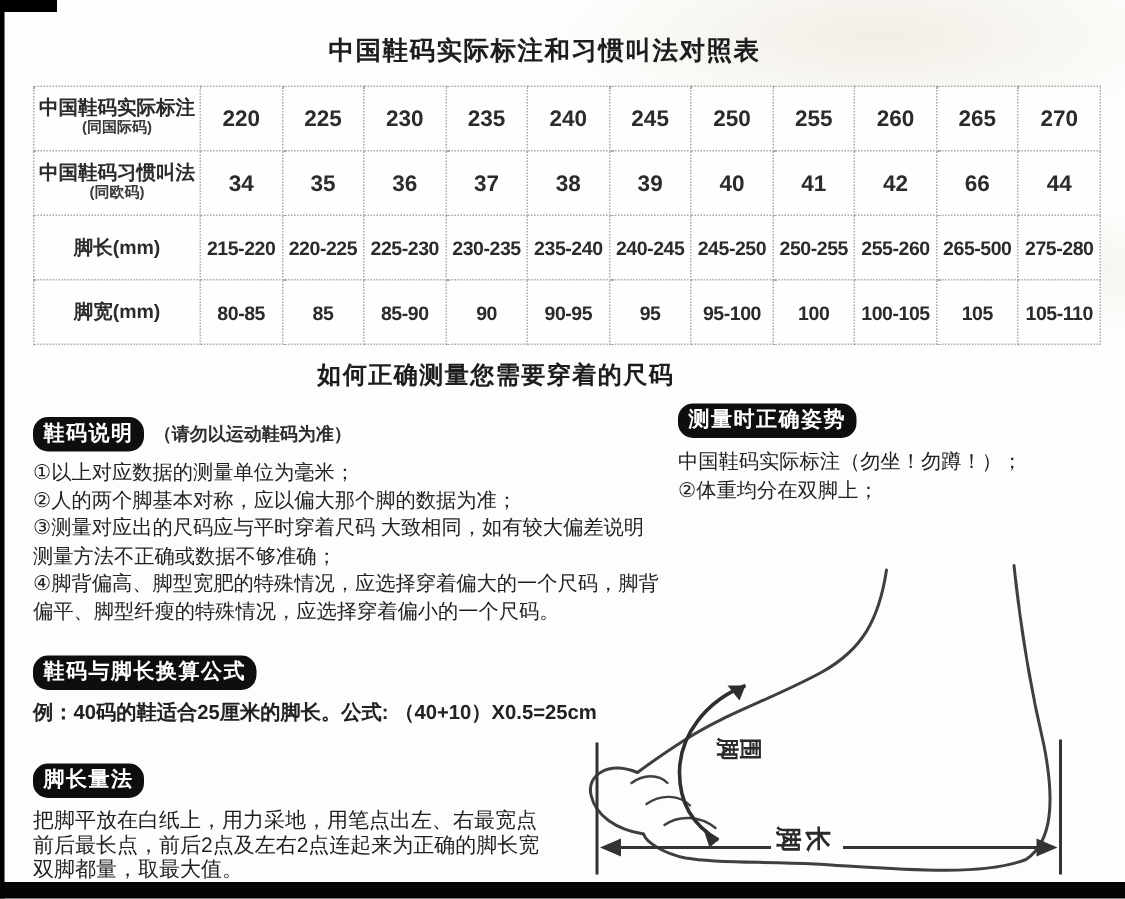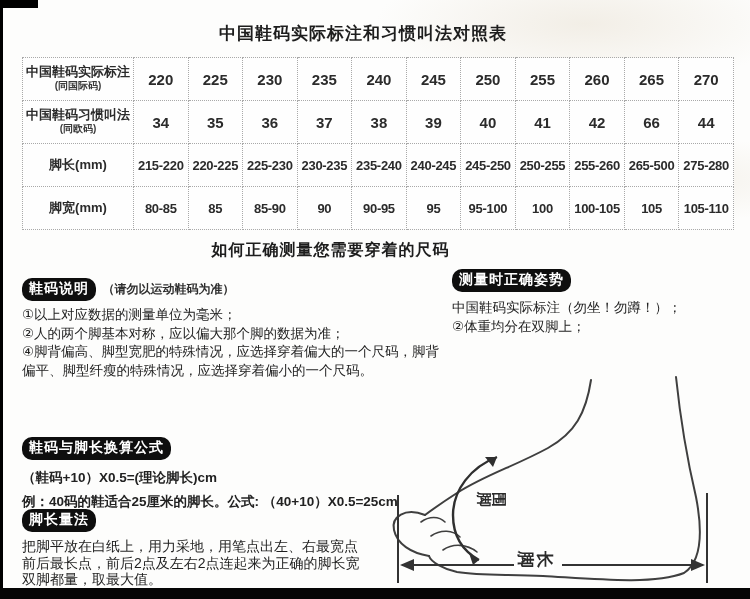--- a/index.html
+++ b/index.html
@@ -163,27 +163,27 @@
   <div class="section-heading">如何正确测量您需要穿着的尺码</div>
 
   <div class="left-col">
     <div>
       <span class="badge">鞋码说明</span>
       <span class="badge-note">（请勿以运动鞋码为准）</span>
     </div>
     <div class="notes-list">
       <div>①以上对应数据的测量单位为毫米；</div>
       <div>②人的两个脚基本对称，应以偏大那个脚的数据为准；</div>
+      <div>③测量对应出的尺码应与平时穿着尺码 大致相同，如有较大偏差说明测量方法不正确或数据不够准确；</div>
       <div>④脚背偏高、脚型宽肥的特殊情况，应选择穿着偏大的一个尺码，脚背偏平、脚型纤瘦的特殊情况，应选择穿着偏小的一个尺码。</div>
     </div>
   </div>
 
   <div class="block2">
     <span class="badge">鞋码与脚长换算公式</span>
-    <div class="formula-line">（鞋码+10）X0.5=(理论脚长)cm</div>
     <div class="example-line">例：40码的鞋适合25厘米的脚长。公式: （40+10）X0.5=25cm</div>
   </div>
 
   <div class="block3">
     <span class="badge">脚长量法</span>
     <div class="measure-text">把脚平放在白纸上，用力采地，用笔点出左、右最宽点前后最长点，前后2点及左右2点连起来为正确的脚长宽双脚都量，取最大值。</div>
   </div>
 
   <div class="right-col">
     <span class="badge">测量时正确姿势</span>

